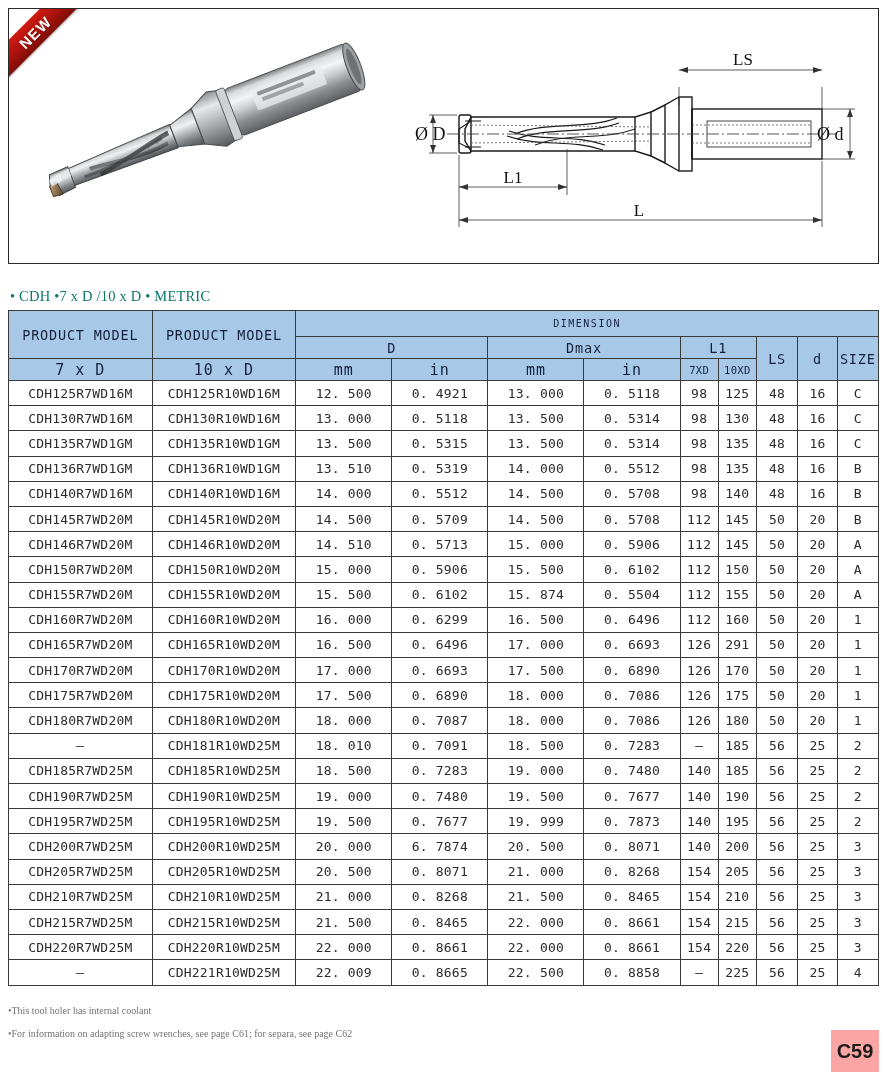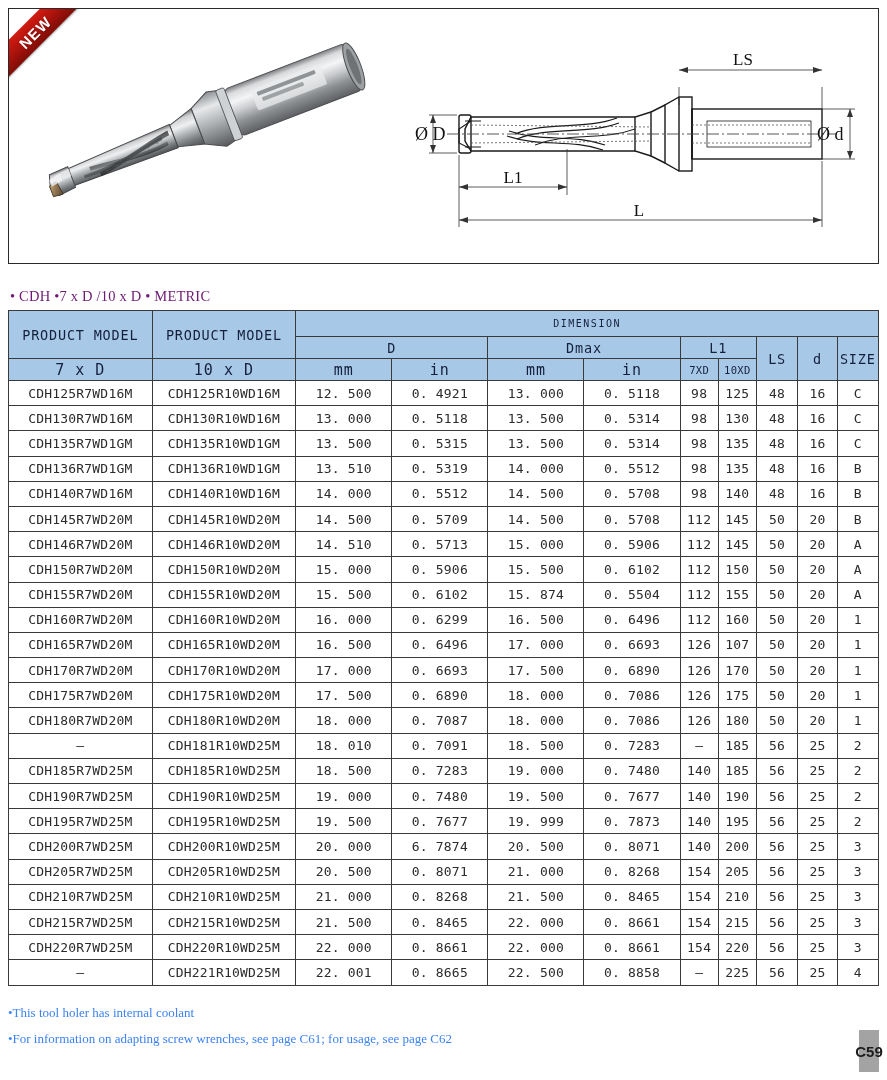--- a/index.html
+++ b/index.html
@@ -49,21 +49,21 @@
   .photo { position: absolute; left: 18px; top: 22px; width: 370px; height: 215px; }
 
   
   .drawing { position: absolute; left: 398px; top: 8px; width: 470px; height: 240px; }
 
   
   .caption {
     position: absolute;
     left: 10px; top: 288px;
     font-size: 14.5px;
-    color: #701a75;
+    color: #0f766e;
     letter-spacing: .2px;
     white-space: nowrap;
   }
 
   
   .tbl-wrap { position: absolute; left: 8px; top: 310px; width: 878px; }
   table.spec {
     width: 871px;
     border-collapse: collapse;
     table-layout: fixed;
@@ -100,34 +100,34 @@
   col.c-d     { width: 38px; }
   col.c-size  { width: 40px; }
 
   
   .notes {
     position: absolute;
     left: 8px; top: 1006px;
     width: 790px;
   }
   .note {
-    font-size: 13px;
-    color: #3b82f6;
+    font-size: 10px;
+    color: #737373;
     line-height: 1.05;
     margin-bottom: 12px;
     white-space: nowrap;
   }
   .page-badge {
     position: absolute;
     right: 8px; bottom: 8px;
-    width: 20px; height: 42px;
-    background: #a3a3a3;
+    width: 48px; height: 42px;
+    background: #fca5a5;
     display: flex; align-items: center; justify-content: center;
     font-family: "Liberation Sans", sans-serif;
-    font-size: 15px;
+    font-size: 20px;
     font-weight: bold;
     color: #1b1b1b;
   }
 </style>
 </head>
 <body>
 
 <div class="page">
 
   <div class="hero">
@@ -479,21 +479,21 @@
             <td>1</td>
           </tr>
           <tr>
             <td class="model">CDH165R7WD20M</td>
             <td class="model">CDH165R10WD20M</td>
             <td>16. 500</td>
             <td>0. 6496</td>
             <td>17. 000</td>
             <td>0. 6693</td>
             <td>126</td>
-            <td>107</td>
+            <td>291</td>
             <td>50</td>
             <td>20</td>
             <td>1</td>
           </tr>
           <tr>
             <td class="model">CDH170R7WD20M</td>
             <td class="model">CDH170R10WD20M</td>
             <td>17. 000</td>
             <td>0. 6693</td>
             <td>17. 500</td>
@@ -643,33 +643,33 @@
             <td>0. 8661</td>
             <td>154</td>
             <td>220</td>
             <td>56</td>
             <td>25</td>
             <td>3</td>
           </tr>
           <tr>
             <td class="model dash">—</td>
             <td class="model">CDH221R10WD25M</td>
-            <td>22. 001</td>
+            <td>22. 009</td>
             <td>0. 8665</td>
             <td>22. 500</td>
             <td>0. 8858</td>
             <td class="dash">—</td>
             <td>225</td>
             <td>56</td>
             <td>25</td>
             <td>4</td>
           </tr>
         </tbody>
     </table>
   </div>
 
   <div class="notes" id="notes-block">
       <div class="note">•This tool holer has internal coolant</div>
-      <div class="note">•For information on adapting screw wrenches, see page C61; for usage, see page C62</div>
+      <div class="note">•For information on adapting screw wrenches, see page C61; for separa, see page C62</div>
     </div>
 
   <div class="page-badge">C59</div>
 </div>
 
 </body></html>

